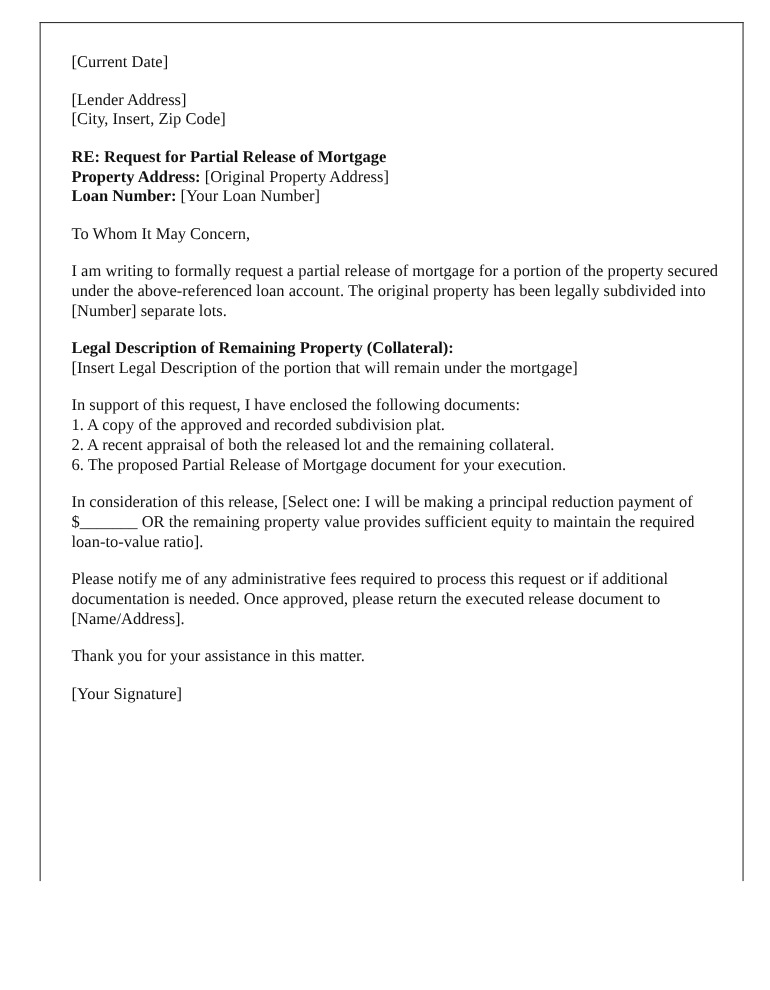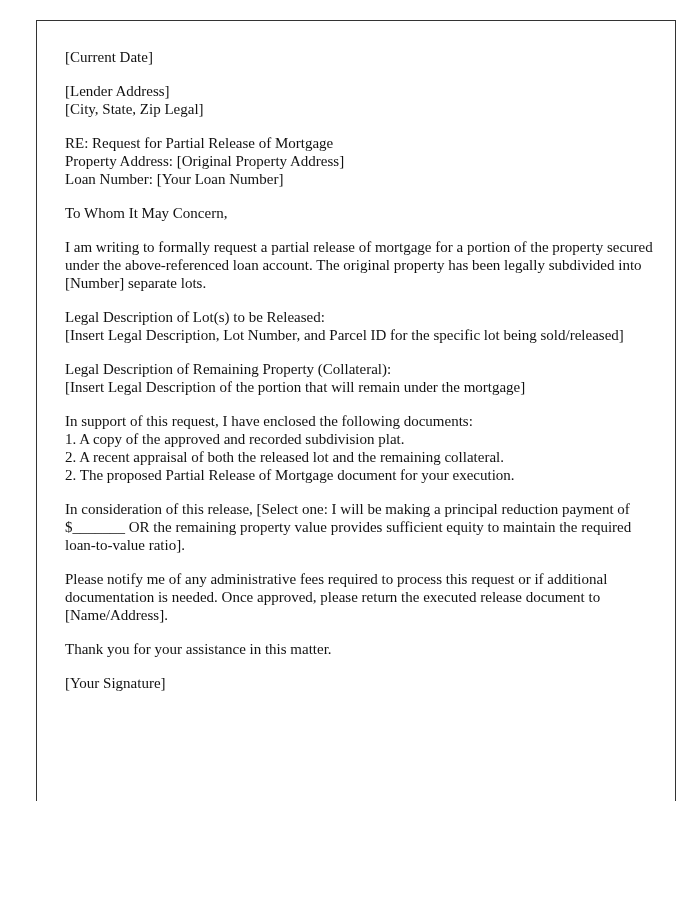--- a/index.html
+++ b/index.html
@@ -35,62 +35,58 @@
       font-size: 15px;
       line-height: 18px;
     }
     .letter p {
       margin: 0 0 16px 0;
     }
     .letter .line {
       display: block;
     }
     .letter b {
-      font-weight: normal;
+      font-weight: bold;
     }
   </style>
 </head>
 <body>
 
 <div class="page-frame">
   <div class="letter">
 
     <p>[Current Date]</p>
 
     <p>
       <span class="line">[Lender Address]</span>
-      <span class="line">[City, State, Zip Legal]</span>
+      <span class="line">[City, Insert, Zip Code]</span>
     </p>
 
     <p>
       <span class="line"><b>RE: Request for Partial Release of Mortgage</b></span>
       <span class="line"><b>Property Address:</b><span> [Original Property Address]</span></span>
       <span class="line"><b>Loan Number:</b><span> [Your Loan Number]</span></span>
     </p>
 
     <p>To Whom It May Concern,</p>
 
     <p>I am writing to formally request a partial release of mortgage for a portion of the property secured under the above-referenced loan account. The original property has been legally subdivided into [Number] separate lots.</p>
 
 
-    <p>
-      <b class="line">Legal Description of Lot(s) to be Released:</b>
-      <span class="line">[Insert Legal Description, Lot Number, and Parcel ID for the specific lot being sold/released]</span>
-    </p>
 
     <p>
       <b class="line">Legal Description of Remaining Property (Collateral):</b>
       <span class="line">[Insert Legal Description of the portion that will remain under the mortgage]</span>
     </p>
 
     <p>
       <span class="line">In support of this request, I have enclosed the following documents:</span>
       <span class="line">1. A copy of the approved and recorded subdivision plat.</span>
       <span class="line">2. A recent appraisal of both the released lot and the remaining collateral.</span>
-      <span class="line">2. The proposed Partial Release of Mortgage document for your execution.</span>
+      <span class="line">6. The proposed Partial Release of Mortgage document for your execution.</span>
     </p>
 
     <p>In consideration of this release, [Select one: I will be making a principal reduction payment of $_______ OR the remaining property value provides sufficient equity to maintain the required loan-to-value ratio].</p>
 
     <p>Please notify me of any administrative fees required to process this request or if additional documentation is needed. Once approved, please return the executed release document to [Name/Address].</p>
 
     <p>Thank you for your assistance in this matter.</p>
 
 
     <p>[Your Signature]</p>

